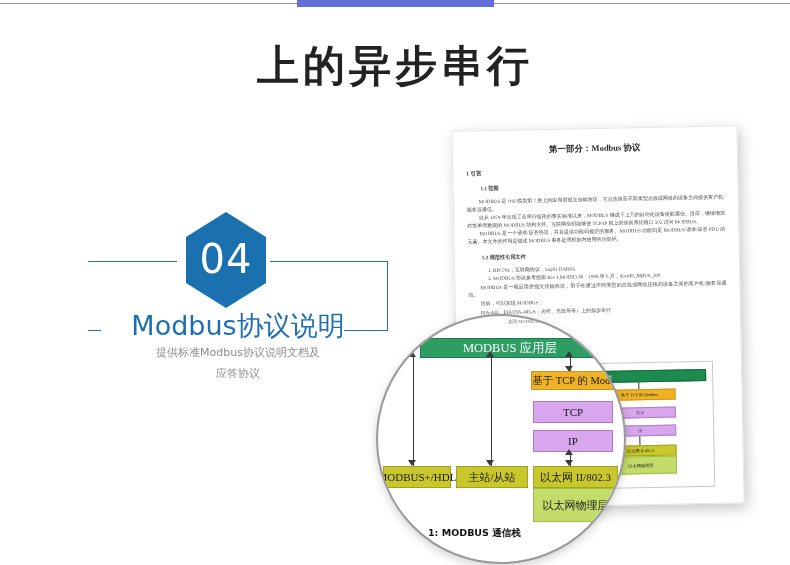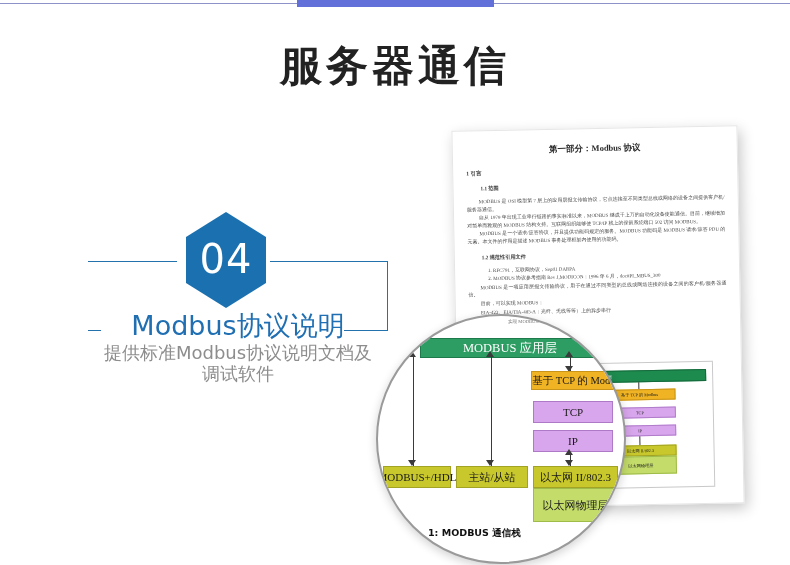--- a/index.html
+++ b/index.html
@@ -57,21 +57,21 @@
 
   
   .sub-title {
     position:absolute; left:0px; top:96px; width:300px;
     text-align:center;
     color:#1f6fb2; font-size:27px; font-weight:400; letter-spacing:0px;
     font-family: "DejaVu Sans", "Liberation Sans", sans-serif;
   }
   .desc {
     position:absolute; left:-5px; top:130px; width:310px;
-    text-align:center; color:#8d8d8d; font-size:18px; line-height:21px;
+    text-align:center; color:#8d8d8d; font-size:11px; line-height:21px;
     font-family: "DejaVu Sans", "Liberation Sans", sans-serif;
   }
 
   
   .doc-shadow {
     position:absolute; left:455px; top:128px; width:286px; height:378px;
     background:#ffffff;
     box-shadow: 3px 5px 14px rgba(0,0,0,0.22);
     transform: rotate(-1.1deg);
     border:1px solid #e6e6e6;
@@ -143,40 +143,40 @@
                  font-family:"Liberation Serif","DejaVu Serif",serif; }
 </style>
 </head>
 <body>
 
 <div id="page">
 
   <div class="top-rule"></div>
   <div class="top-rule-accent"></div>
 
-  <div class="page-title">服务器通信</div>
+  <div class="page-title">上的异步串行</div>
 
   <div class="left-block">
 
     <div class="br-left-top"></div>
     <div class="br-right-top"></div>
     <div class="br-right-v"></div>
     <div class="br-right-bot"></div>
     <div class="br-left-dash"></div>
 
     <div class="hex-wrap">
       <div class="hex"></div>
       <div class="hex-num">04</div>
     </div>
 
     <div class="sub-title">Modbus协议说明</div>
 
     <div class="desc">
       <div>提供标准Modbus协议说明文档及</div>
-      <div>调试软件</div>
+      <div>应答协议</div>
     </div>
   </div>
 
   <div class="doc-shadow">
     <div class="doc-inner">
       <div class="doc-title">第一部分：Modbus 协议</div>
       <div class="doc-h1">1 引言</div>
       <div class="doc-h2">1.1 范围</div>
       <div class="doc-p">MODBUS 是 OSI 模型第 7 层上的应用层报文传输协议，它点连接至不同类型总线或网络的设备之间提供客户机/服务器通信。</div>
       <div class="doc-p">自从 1979 年出现工业串行链路的事实标准以来，MODBUS 继成千上万的自动化设备使能通信。目前，继续增加对简单而雅观的 MODBUS 结构支持。互联网组织能够使 TCP/IP 栈上的保留系统端口 502 访问 MODBUS。</div>

